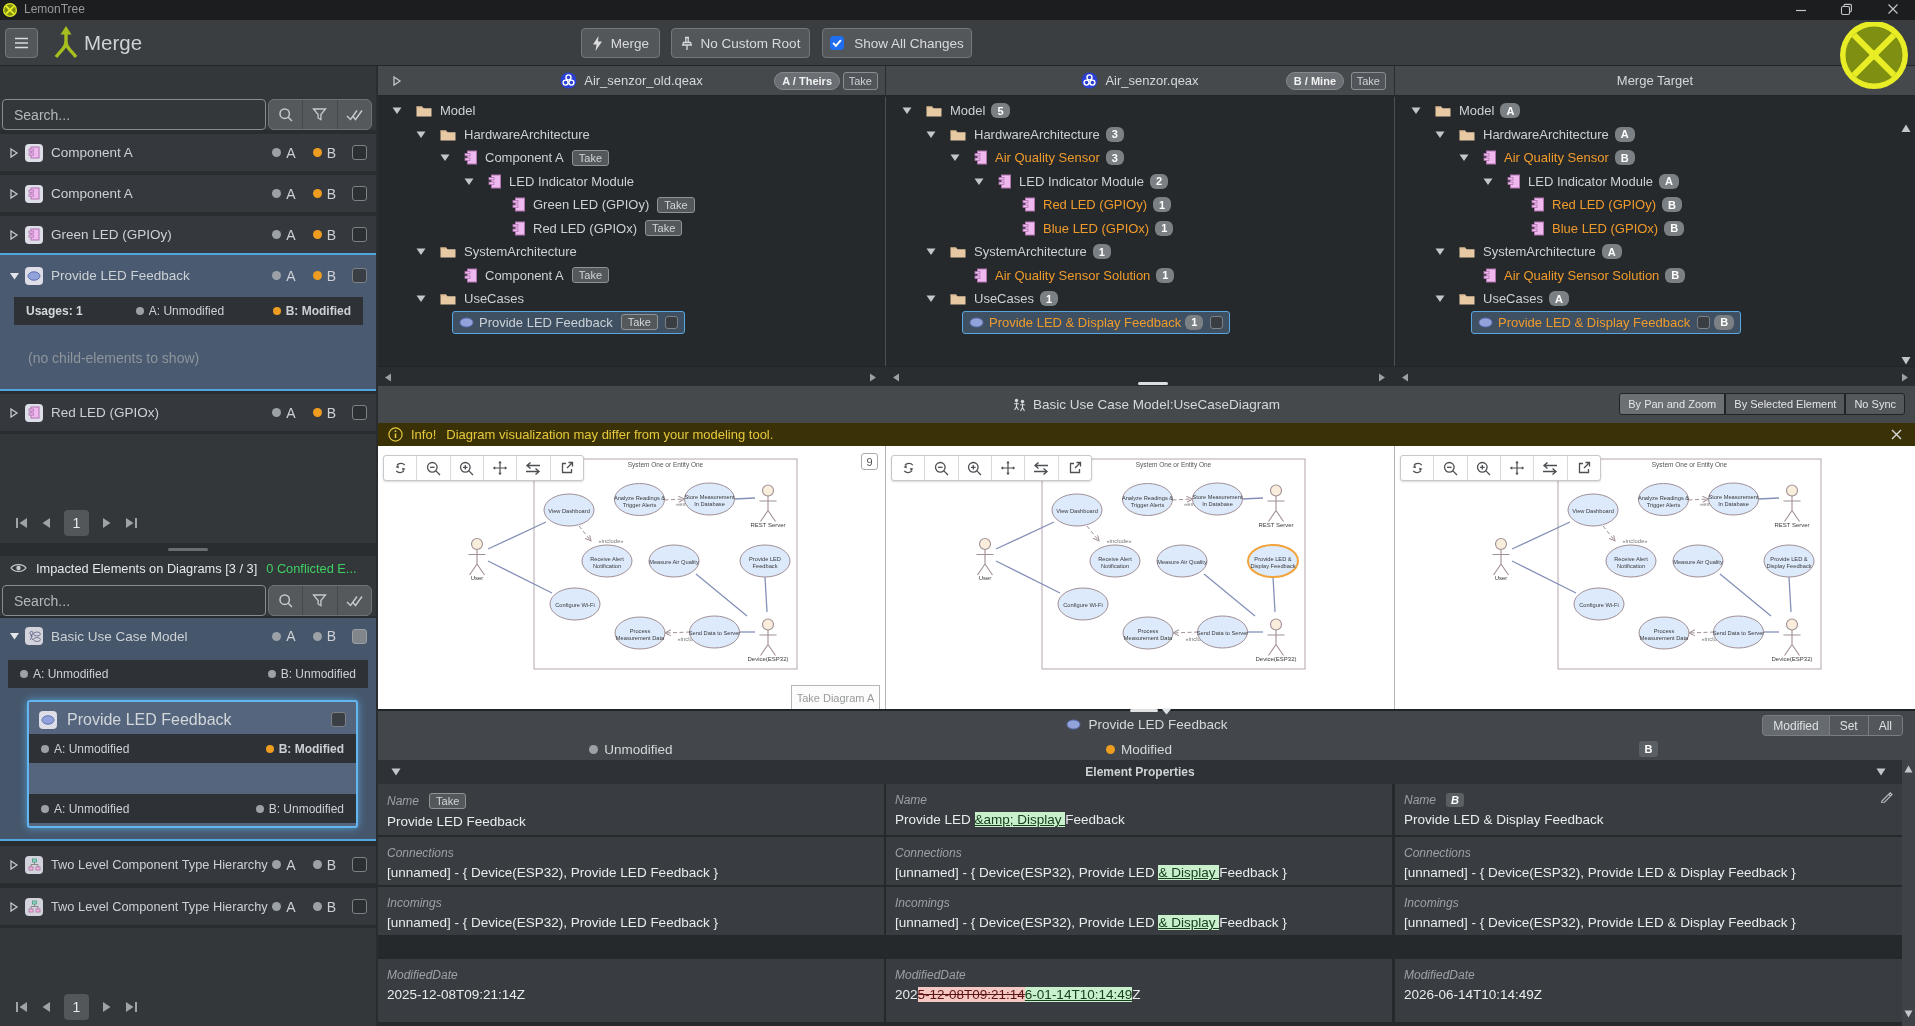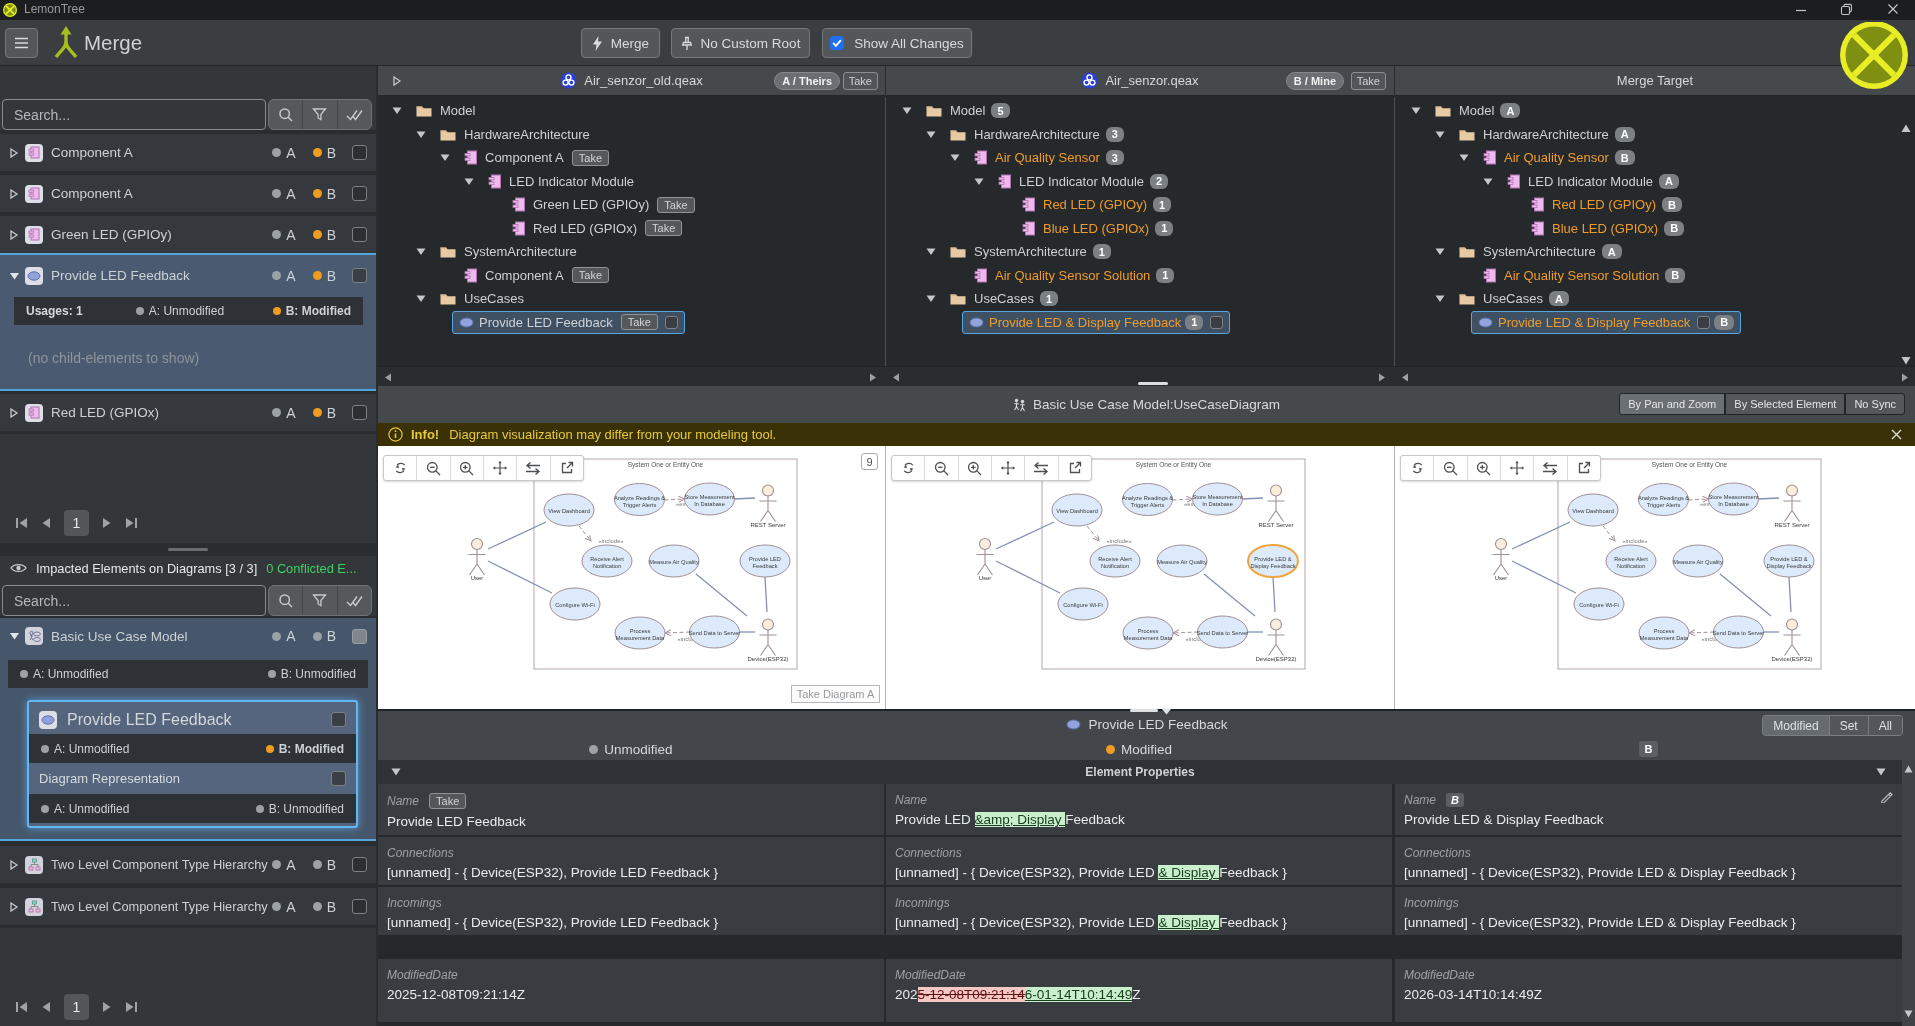--- a/index.html
+++ b/index.html
@@ -345,24 +345,20 @@
             </svg>
           </span>
           <span class="tname" style="flex:1;margin-left:10px;color:#d3d7da">Provide LED Feedback</span>
           <span class="cbx" style="background:#3a3f45"></span>
         </div>
    <div class="subbar" style="left:0;top:32px;width:327px;height:29px">
           <span class="ab" style="font-size:12px"><span class="dot" style="width:8px;height:8px"></span>A: Unmodified</span>
           <span style="flex:1"></span>
           <span class="ab" style="font-size:12px;font-weight:bold"><span class="dot org" style="width:8px;height:8px"></span>B: Modified</span>
         </div>
-   <div class="abs" style="left:0;top:61px;width:327px;height:30px;display:flex;align-items:center;padding:0 10px">
-          <span style="flex:1;font-size:13px;color:#d7dadc">Diagram Representation</span>
-          <span class="cbx" style="background:#3a3f45"></span>
-        </div>
    <div class="subbar" style="left:0;top:92px;width:327px;height:29px">
           <span class="ab" style="font-size:12px"><span class="dot" style="width:8px;height:8px"></span>A: Unmodified</span>
           <span style="flex:1"></span>
           <span class="ab" style="font-size:12px"><span class="dot" style="width:8px;height:8px"></span>B: Unmodified</span>
         </div>
   </div>
  </div>
  <div class="srow" style="top:780px;font-size:12.8px">
       <svg class="exp" width="10" height="12" viewBox="0 0 10 12">
         <path d="M2 2 L8 6 L2 10 Z" fill="none" stroke="#c2c7cb" stroke-width="1.3"></path>
@@ -831,21 +827,21 @@
   <div class="syncbtn" style="border-radius:0 3px 3px 0">No Sync</div>
  </div>
 </div>
 
 <div class="abs" id="infobar">
  <svg width="15" height="15" viewBox="0 0 15 15" fill="none" stroke="#e6c93c" stroke-width="1.2">
       <circle cx="7.5" cy="7.5" r="6.6"></circle>
       <path d="M7.5 6.5 V11" stroke-width="1.6"></path>
       <circle cx="7.5" cy="4.2" r=".9" fill="#e6c93c" stroke="none"></circle>
     </svg>
- <span style="margin-left:8px;font-weight:bold">Info!</span>
+ <span style="margin-left:8px;font-weight:normal">Info!</span>
     <span style="margin-left:10px">Diagram visualization may differ from your modeling tool.</span>
  <svg class="abs" style="right:12px;top:5px" width="13" height="13" viewBox="0 0 13 13">
       <path d="M2 2 L11 11 M11 2 L2 11" stroke="#d8dadc" stroke-width="1.4"></path>
     </svg>
 </div>
 
 <div class="dpanel" style="left:378px;width:507px">
  <div class="dsvg" id="d1"><svg width="507" height="263" viewBox="0 0 507 263">
         <defs>
           <marker id="veeo" markerWidth="8" markerHeight="8" refX="6" refY="3" orient="auto">
@@ -945,21 +941,21 @@
         </svg>
       </div>
   <div>
         <svg width="14" height="14" viewBox="0 0 14 14" fill="none" stroke="#4d4f52" stroke-width="1.3">
           <path d="M6 2.5 H2.5 V11.5 H11.5 V8"></path>
           <path d="M8.5 1.5 h4 v4 M12.3 1.7 L7 7"></path>
         </svg>
       </div>
  </div>
  <div class="abs" style="left:483px;top:7px;width:17px;height:17px;border:1px solid #a8abad;border-radius:3px;background:#fff;color:#4d4f52;font-size:11px;display:flex;align-items:center;justify-content:center">9</div>
- <div class="abs" style="left:413px;top:239px;width:89px;height:18px;border:1px solid #b5b8ba;background:#fcfcfc;color:#97999b;font-size:11px;display:flex;align-items:center;justify-content:center">Take Diagram A</div>
+ <div class="abs" style="left:413px;top:239px;width:89px;height:26px;border:1px solid #b5b8ba;background:#fcfcfc;color:#97999b;font-size:11px;display:flex;align-items:center;justify-content:center">Take Diagram A</div>
 </div>
 <div class="dpanel" style="left:886px;width:508px">
  <div class="dsvg" id="d2"><svg width="507" height="263" viewBox="0 0 507 263">
         <defs>
           <marker id="veeh" markerWidth="8" markerHeight="8" refX="6" refY="3" orient="auto">
             <path d="M0,0 L6,3 L0,6" fill="none" stroke="#a2909a" stroke-width="1"></path>
           </marker>
         </defs>
         <rect x="156" y="13" width="263" height="210" fill="#fff" stroke="#b5a6ad"></rect>
         <text x="287.5" y="21" font-size="6.5" fill="#555" text-anchor="middle" font-family="Liberation Sans">System One or Entity One</text>
@@ -1241,21 +1237,21 @@
  <div class="bcell" style="left:0;top:248px;width:506px;height:63px">
       <div class="blabel">ModifiedDate</div>
       <div class="bval">2025-12-08T09:21:14Z</div>
     </div>
  <div class="bcell" style="left:508px;top:248px;width:506px;height:63px">
       <div class="blabel">ModifiedDate</div>
       <div class="bval">202<span class="rmark">5-12-08T09:21:14</span><span class="gmark">6-01-14T10:14:49</span>Z</div>
     </div>
  <div class="bcell" style="left:1017px;top:248px;width:507px;height:63px">
       <div class="blabel">ModifiedDate</div>
-      <div class="bval">2026-03-14T10:14:49Z</div>
+      <div class="bval">2026-06-14T10:14:49Z</div>
     </div>
  <div class="abs" style="left:1524px;top:49px;width:13px;height:266px;background:#3f4347">
   <svg class="abs" style="left:2px;top:5px" width="9" height="8" viewBox="0 0 9 8">
         <path d="M4.5 .5 L8.5 7.5 H.5 Z" fill="#c2c7cb"></path>
       </svg>
   <svg class="abs" style="left:2px;bottom:8px" width="9" height="8" viewBox="0 0 9 8">
         <path d="M.5 .5 H8.5 L4.5 7.5 Z" fill="#c2c7cb"></path>
       </svg>
  </div>
 </div>

